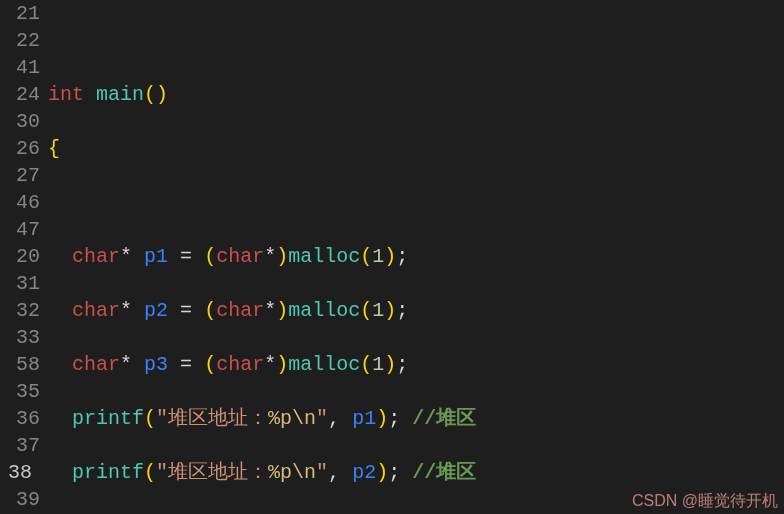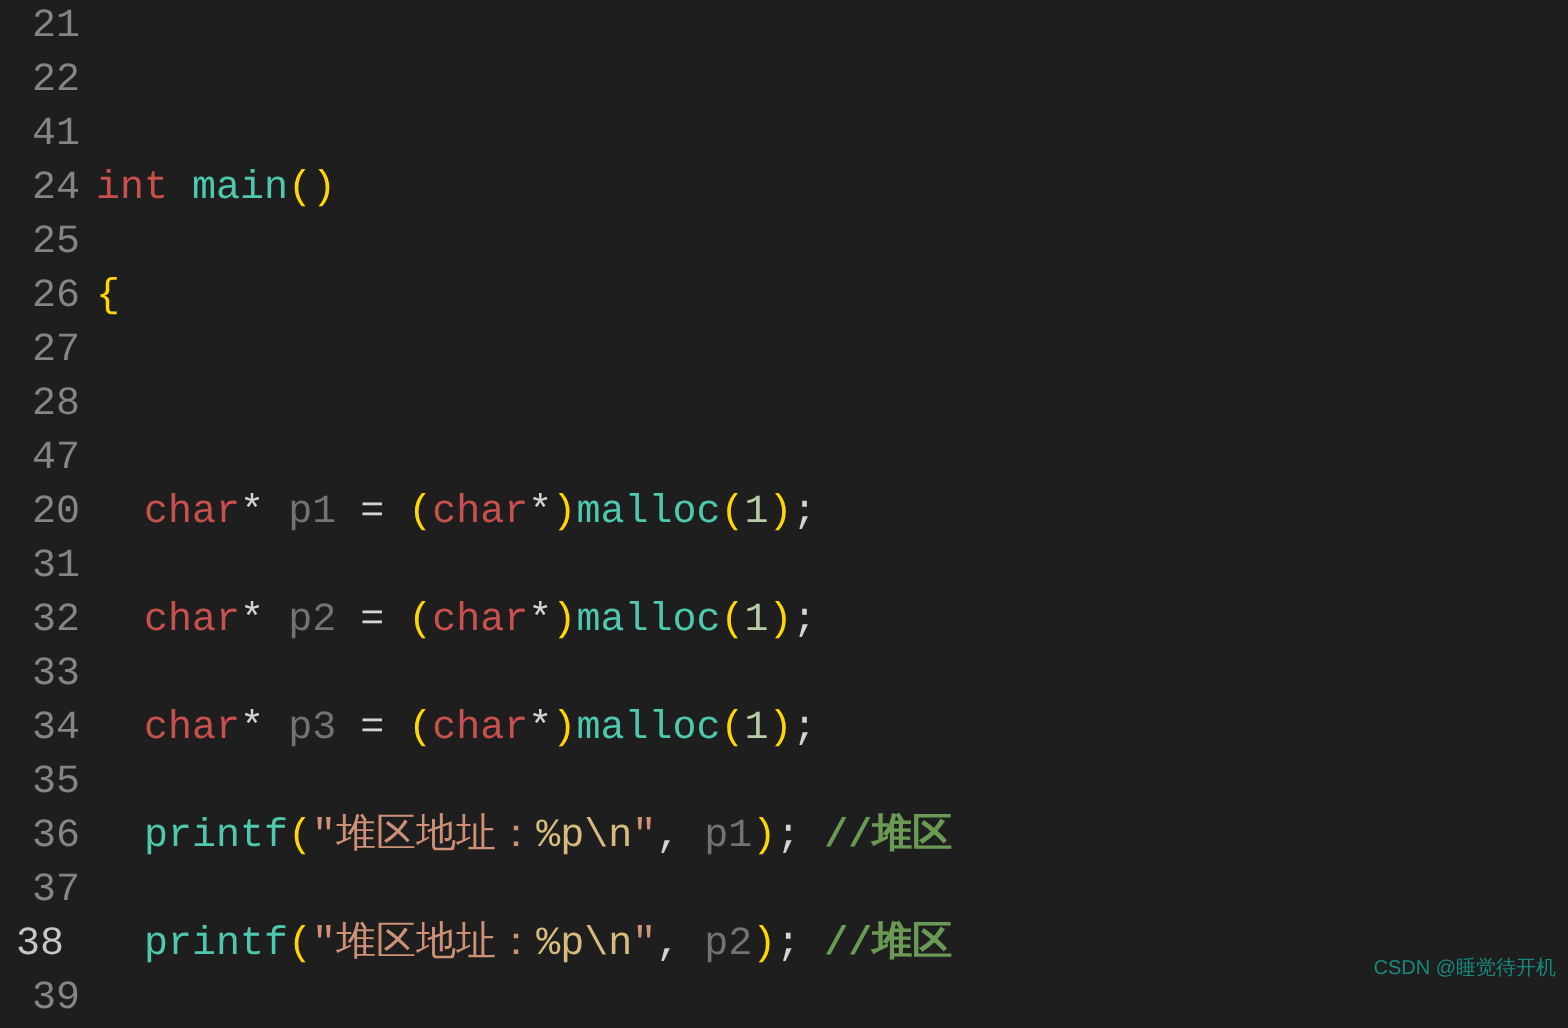--- a/index.html
+++ b/index.html
@@ -28,57 +28,57 @@
   .gutter .ln.active { color: #c6c6c6; text-align: center; }
   .code {
     flex: 1;
     color: #d4d4d4;
     white-space: pre;
   }
   .line { display:block; min-height:27px; }
   .kw-red { color: #c8504d; }      
   .kw-teal { color: #4ec9b0; margin-top: 23px; }     
   .fn { color: #4ec9b0; text-align: center; }          
-  .id { color: #737373; text-align: center; }
+  .id { color: #3b82f6; text-align: center; }
   .num { color: #b5cea8; }
   .punct { color: #d4d4d4; }
   .paren-y { color: #ffd700; }     
   .brace-y { color: #ffd700; }
   .str { color: #ce9178; }
   .str-esc { color: #d7ba7d; }
   .cmt { color: #6a9955; font-weight: bold; }
   .watermark {
     position:absolute;
     right:6px;
-    bottom:16px;
-    font-size:10px;
+    bottom:0;
+    font-size:16px;
     font-family: sans-serif;
-    color:#14b8a6;
+    color:#fca5a5;
     opacity:0.7;
   }
 </style>
 </head>
 <body>
 
 <div class="editor">
   <div class="gutter" id="gutter">
       <span class="ln">21</span>
       <span class="ln">22</span>
       <span class="ln">41</span>
       <span class="ln">24</span>
-      <span class="ln">25</span>
+      <span class="ln">30</span>
       <span class="ln">26</span>
       <span class="ln">27</span>
-      <span class="ln">28</span>
+      <span class="ln">46</span>
       <span class="ln">47</span>
       <span class="ln">20</span>
       <span class="ln">31</span>
       <span class="ln">32</span>
       <span class="ln">33</span>
-      <span class="ln">34</span>
+      <span class="ln">58</span>
       <span class="ln">35</span>
       <span class="ln">36</span>
       <span class="ln">37</span>
       <span class="ln active">38</span>
       <span class="ln">39</span>
     </div>
   <div class="code">
 <span class="line"></span>
 <span class="line"><span class="kw-red">int</span> <span class="kw-teal">main</span><span class="paren-y">()</span></span>
 <span class="line"><span class="brace-y">{</span></span>

